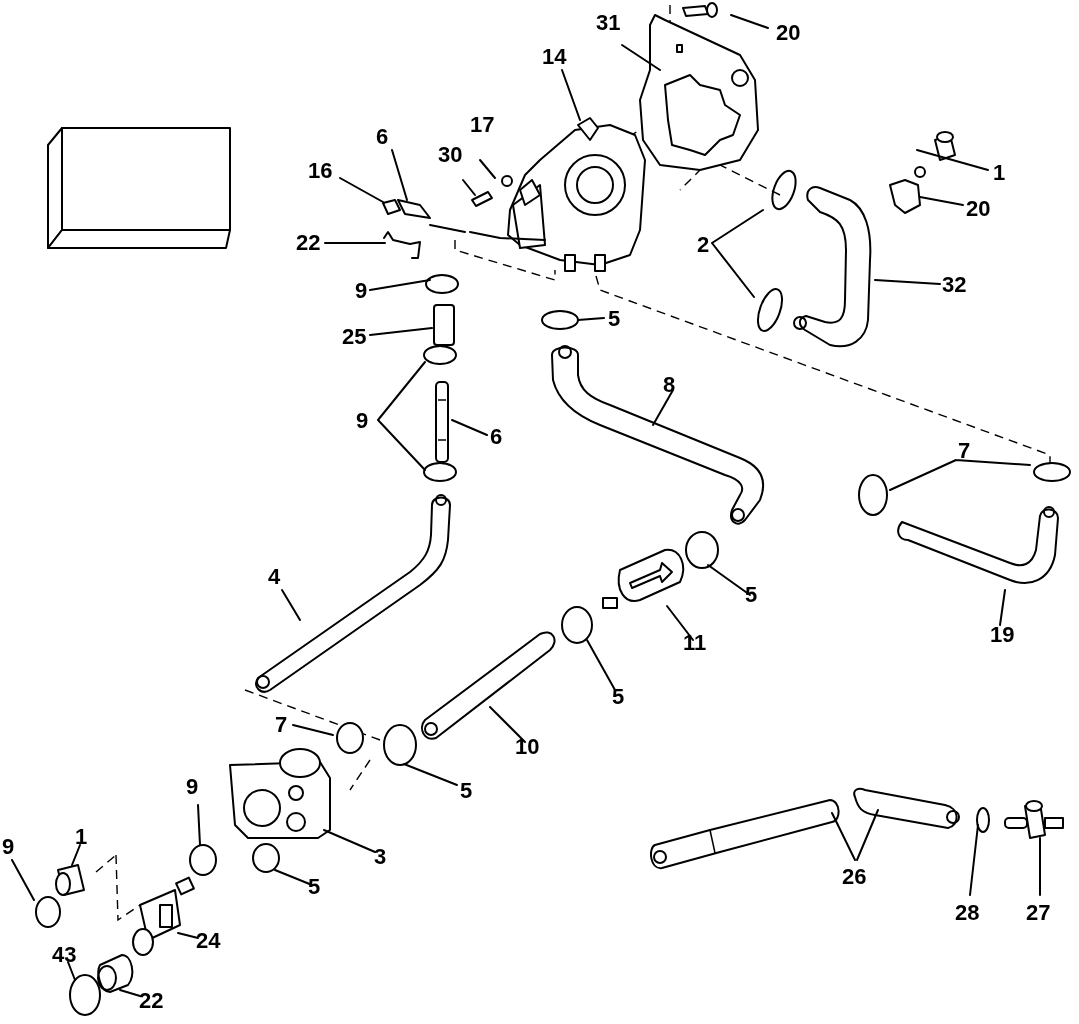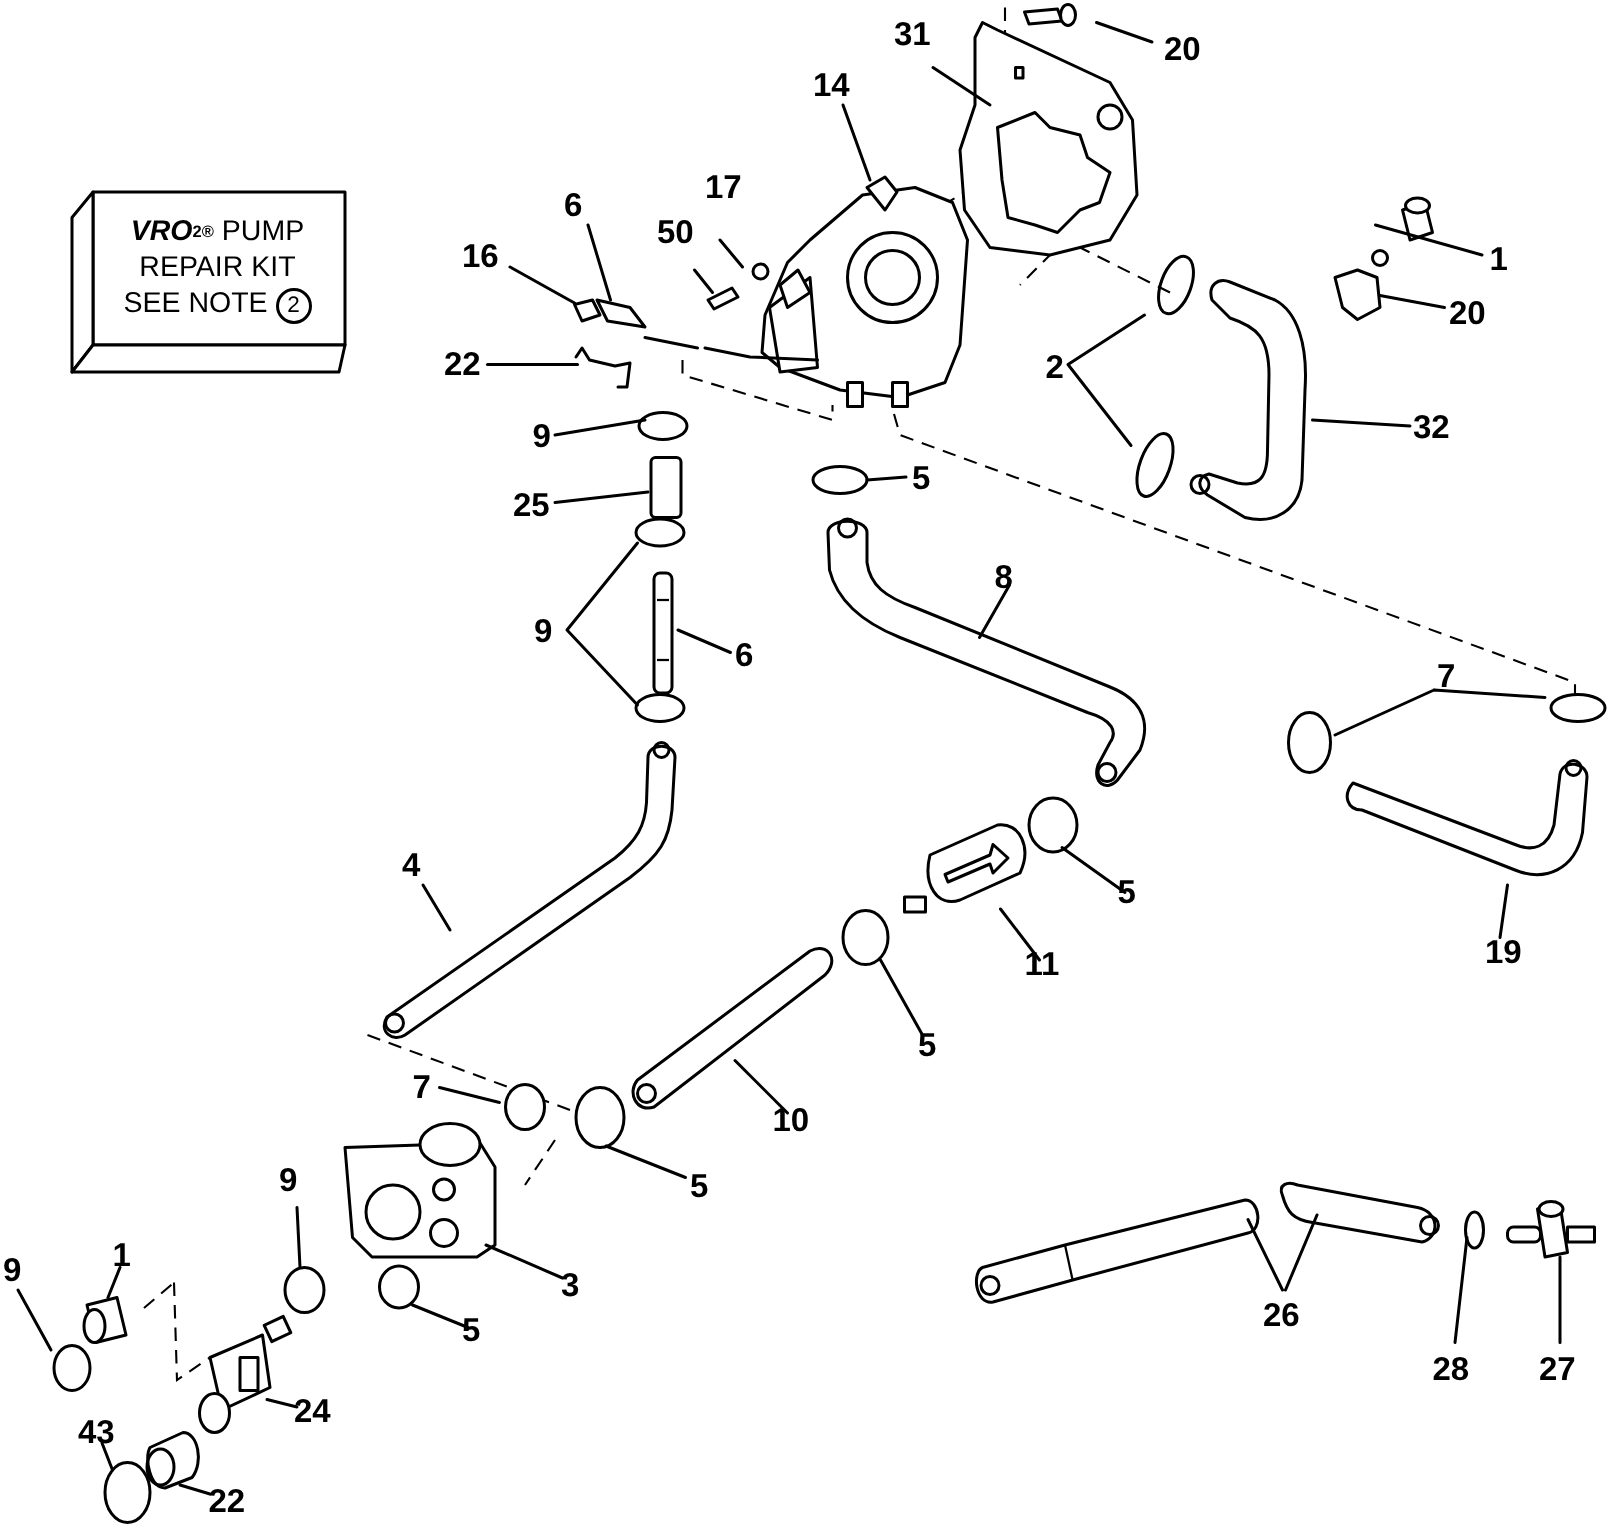--- a/index.html
+++ b/index.html
@@ -252,40 +252,29 @@
     <path class="ln" d="M178,933 L198,938"></path>
     <path class="ln" d="M68,962 L75,980"></path>
     <path class="ln" d="M120,990 L140,996"></path>
     <path class="ln" d="M832,813 L855,860 M878,810 L857,860"></path>
     <path class="ln" d="M978,825 L970,895"></path>
     <path class="ln" d="M1040,838 L1040,895"></path>
   </g>
 </svg>
 
 
-<div class="kit-text">
-  <div>
-    <span class="vro">VRO</span><span class="sup">2</span><span class="sup">®</span>
-    <span>PUMP</span>
-  </div>
-  <div>REPAIR KIT</div>
-  <div>
-    <span>SEE NOTE</span>
-    <span class="circ">2</span>
-  </div>
-</div>
 
 
 <span class="callout" style="left:596px;top:12px">31</span>
 <span class="callout" style="left:776px;top:22px">20</span>
 <span class="callout" style="left:542px;top:46px">14</span>
 <span class="callout" style="left:376px;top:126px">6</span>
 <span class="callout" style="left:308px;top:160px">16</span>
 <span class="callout" style="left:470px;top:114px">17</span>
-<span class="callout" style="left:438px;top:144px">50</span>
+<span class="callout" style="left:438px;top:144px">30</span>
 <span class="callout" style="left:296px;top:232px">22</span>
 <span class="callout" style="left:355px;top:280px">9</span>
 <span class="callout" style="left:342px;top:326px">25</span>
 <span class="callout" style="left:356px;top:410px">9</span>
 <span class="callout" style="left:490px;top:426px">6</span>
 <span class="callout" style="left:608px;top:308px">5</span>
 <span class="callout" style="left:663px;top:374px">8</span>
 <span class="callout" style="left:993px;top:162px">1</span>
 <span class="callout" style="left:966px;top:198px">20</span>
 <span class="callout" style="left:697px;top:234px">2</span>

